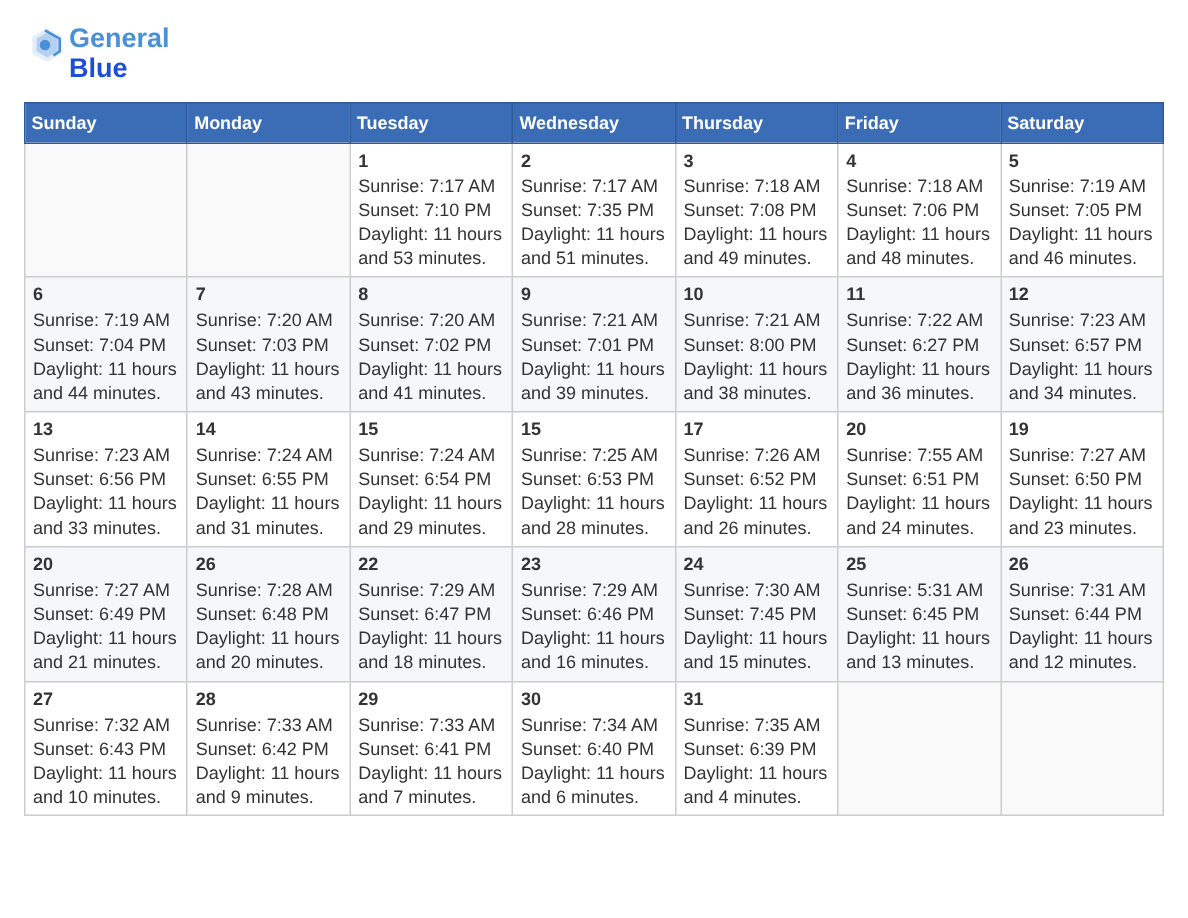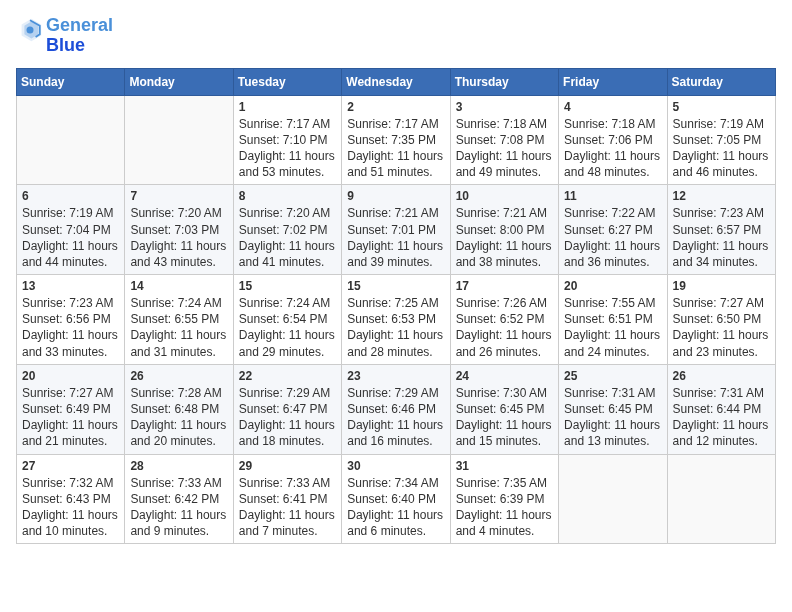--- a/index.html
+++ b/index.html
@@ -264,26 +264,26 @@
         </td>
         <td>
           <span class="day-num">23</span>
           <div class="cell-info">Sunrise: 7:29 AM
 Sunset: 6:46 PM
 Daylight: 11 hours and 16 minutes.</div>
         </td>
         <td>
           <span class="day-num">24</span>
           <div class="cell-info">Sunrise: 7:30 AM
-Sunset: 6:45 PM
+Sunset: 7:45 PM
 Daylight: 11 hours and 15 minutes.</div>
         </td>
         <td>
           <span class="day-num">25</span>
-          <div class="cell-info">Sunrise: 7:31 AM
+          <div class="cell-info">Sunrise: 5:31 AM
 Sunset: 6:45 PM
 Daylight: 11 hours and 13 minutes.</div>
         </td>
         <td>
           <span class="day-num">26</span>
           <div class="cell-info">Sunrise: 7:31 AM
 Sunset: 6:44 PM
 Daylight: 11 hours and 12 minutes.</div>
         </td>
       </tr>

